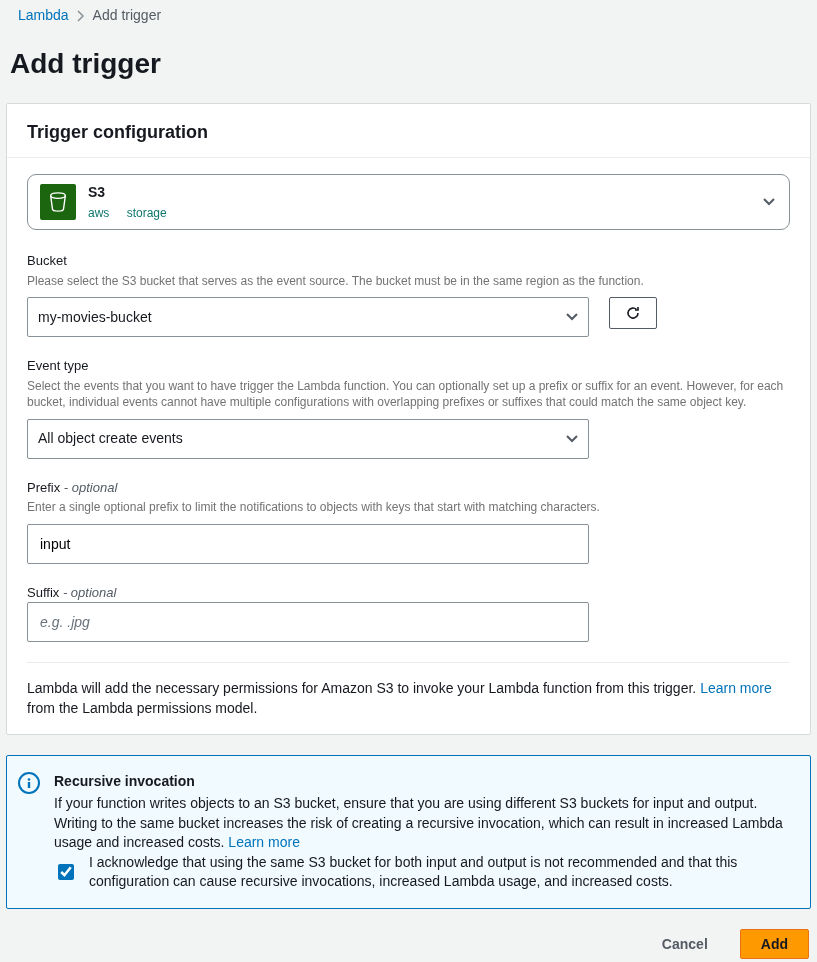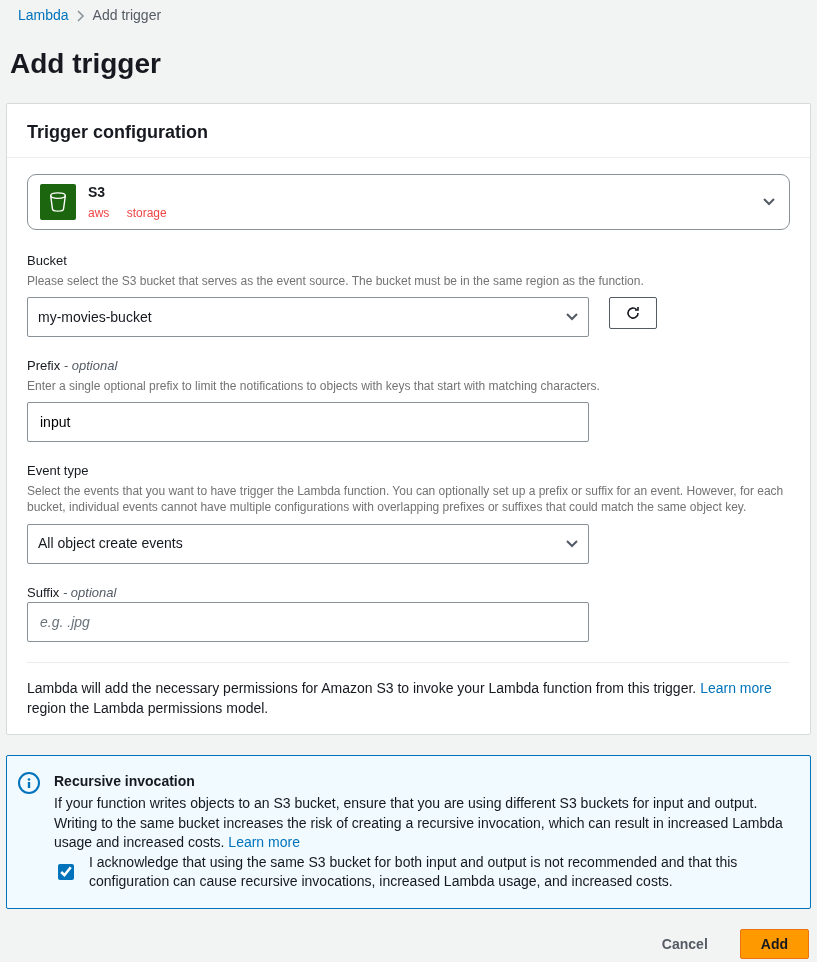--- a/index.html
+++ b/index.html
@@ -65,21 +65,21 @@
     width: 36px;
     height: 36px;
     background: #1b660f;
     display: flex;
     align-items: center;
     justify-content: center;
     border-radius: 2px;
     flex-shrink: 0;
   }
   .source-meta .title { font-weight: 700; font-size: 14px; }
-  .source-meta .tags { color: #ef4444; font-size: 12px; margin-top: 2px; }
+  .source-meta .tags { color: #0f766e; font-size: 12px; margin-top: 2px; }
   .source-meta .tags span { margin-right: 14px; }
   .form-group { margin-bottom: 20px; }
   .form-label { font-weight: 400; font-size: 13px; color: #16191f; }
   .form-label .optional { font-style: italic; color: #545b64; }
   .form-hint { font-size: 12px; color: #737373; margin: 2px 0 8px 0; }
   .select-box, .text-input {
     border: 1px solid #879196;
     border-radius: 2px;
     padding: 19px 10px;
     font-size: 14px;
@@ -217,55 +217,55 @@
               <svg width="16" height="16" viewBox="0 0 16 16">
                 <path d="M13 8 A5 5 0 1 1 11.5 4.5" fill="none" stroke="#16191f" stroke-width="1.6"></path>
                 <path d="M13 2 L13 5 L10 5" fill="none" stroke="#16191f" stroke-width="1.6"></path>
               </svg>
             </span>
           </button>
         </div>
       </div>
 
       <div class="form-group">
-        <div class="form-label">
-          <span>Prefix</span><span class="optional"> - optional</span>
-        </div>
-        <div class="form-hint">Enter a single optional prefix to limit the notifications to objects with keys that start with matching characters.</div>
-        <div class="text-input">
-          <input type="text" value="input" style="">
-        </div>
-      </div>
-
-      <div class="form-group">
         <div class="form-label">Event type</div>
         <div class="form-hint">Select the events that you want to have trigger the Lambda function. You can optionally set up a prefix or suffix for an event. However, for each bucket, individual events cannot have multiple configurations with overlapping prefixes or suffixes that could match the same object key.</div>
         <div class="select-box">
           <span>All object create events</span>
           <span class="caret">
             <svg width="12" height="8" viewBox="0 0 12 8">
                 <path d="M1 1 L6 6 L11 1" stroke="#545b64" stroke-width="2" fill="none"></path>
               </svg>
           </span>
         </div>
       </div>
 
       <div class="form-group">
         <div class="form-label">
+          <span>Prefix</span><span class="optional"> - optional</span>
+        </div>
+        <div class="form-hint">Enter a single optional prefix to limit the notifications to objects with keys that start with matching characters.</div>
+        <div class="text-input">
+          <input type="text" value="input" style="">
+        </div>
+      </div>
+
+      <div class="form-group">
+        <div class="form-label">
           <span>Suffix</span><span class="optional"> - optional</span>
         </div>
         <div class="text-input">
           <input type="text" placeholder="e.g. .jpg" style="">
         </div>
       </div>
 
       <div class="divider"></div>
 
       <div class="permissions-text">
-        <span>Lambda will add the necessary permissions for Amazon S3 to invoke your Lambda function from this trigger. </span><a href="#">Learn more</a><span> region the Lambda permissions model.</span>
+        <span>Lambda will add the necessary permissions for Amazon S3 to invoke your Lambda function from this trigger. </span><a href="#">Learn more</a><span> from the Lambda permissions model.</span>
       </div>
 
     </div>
   </div>
 
   <div class="info-panel">
     <div class="info-icon">
       <svg width="14" height="14" viewBox="0 0 14 14">
         <circle cx="7" cy="3.5" r="1.3" fill="#0073bb"></circle>
         <rect x="5.8" y="6" width="2.4" height="6" fill="#0073bb"></rect>

